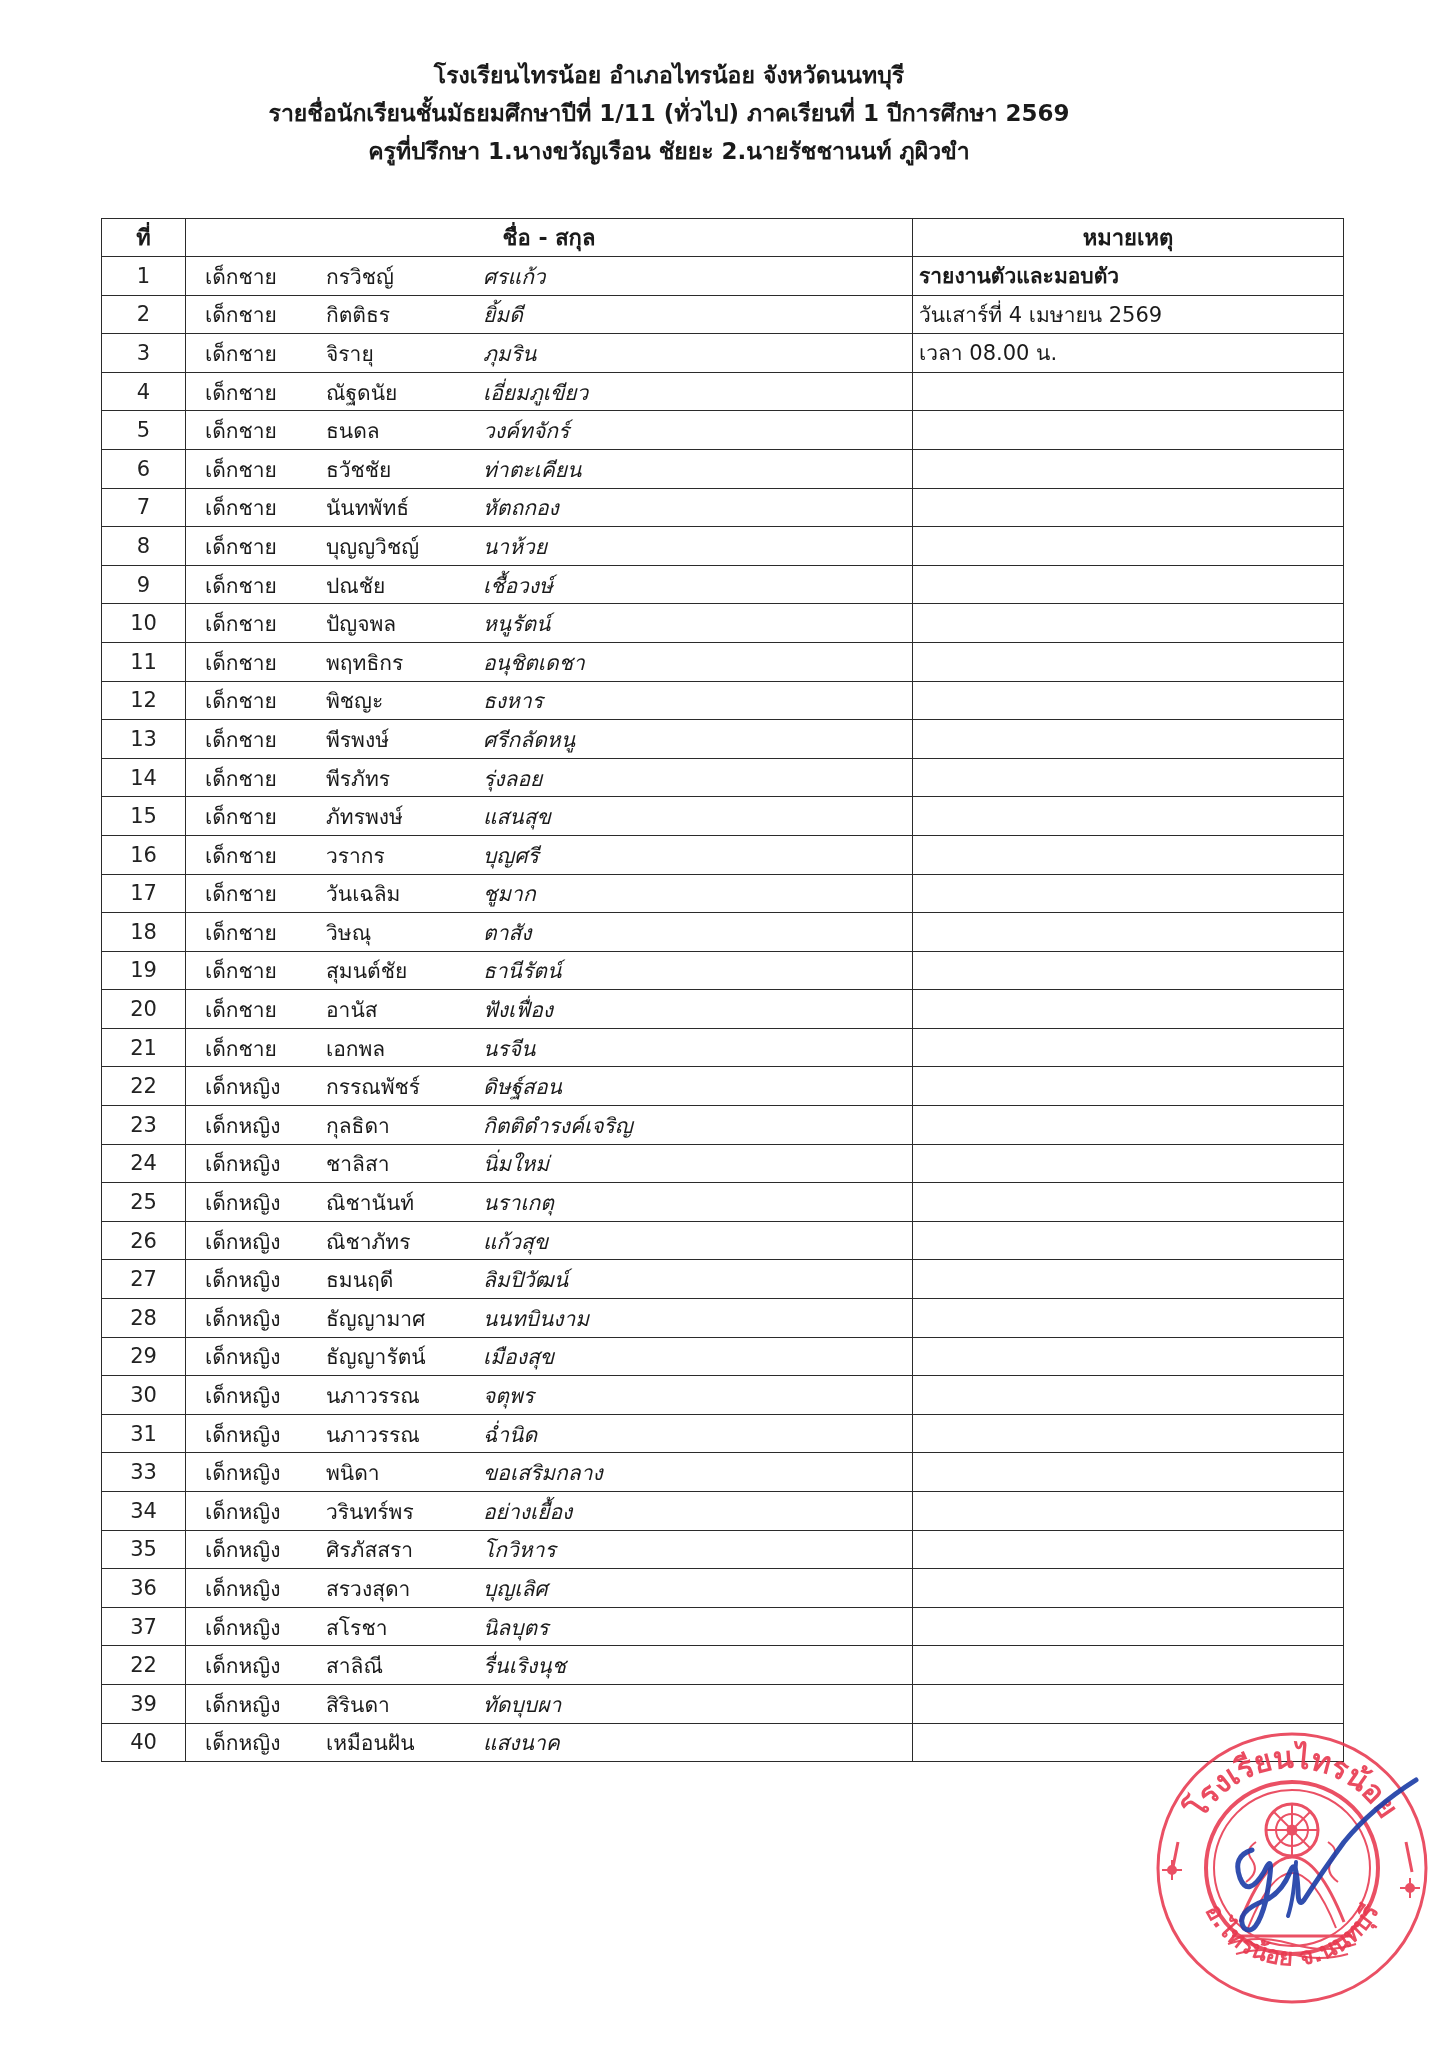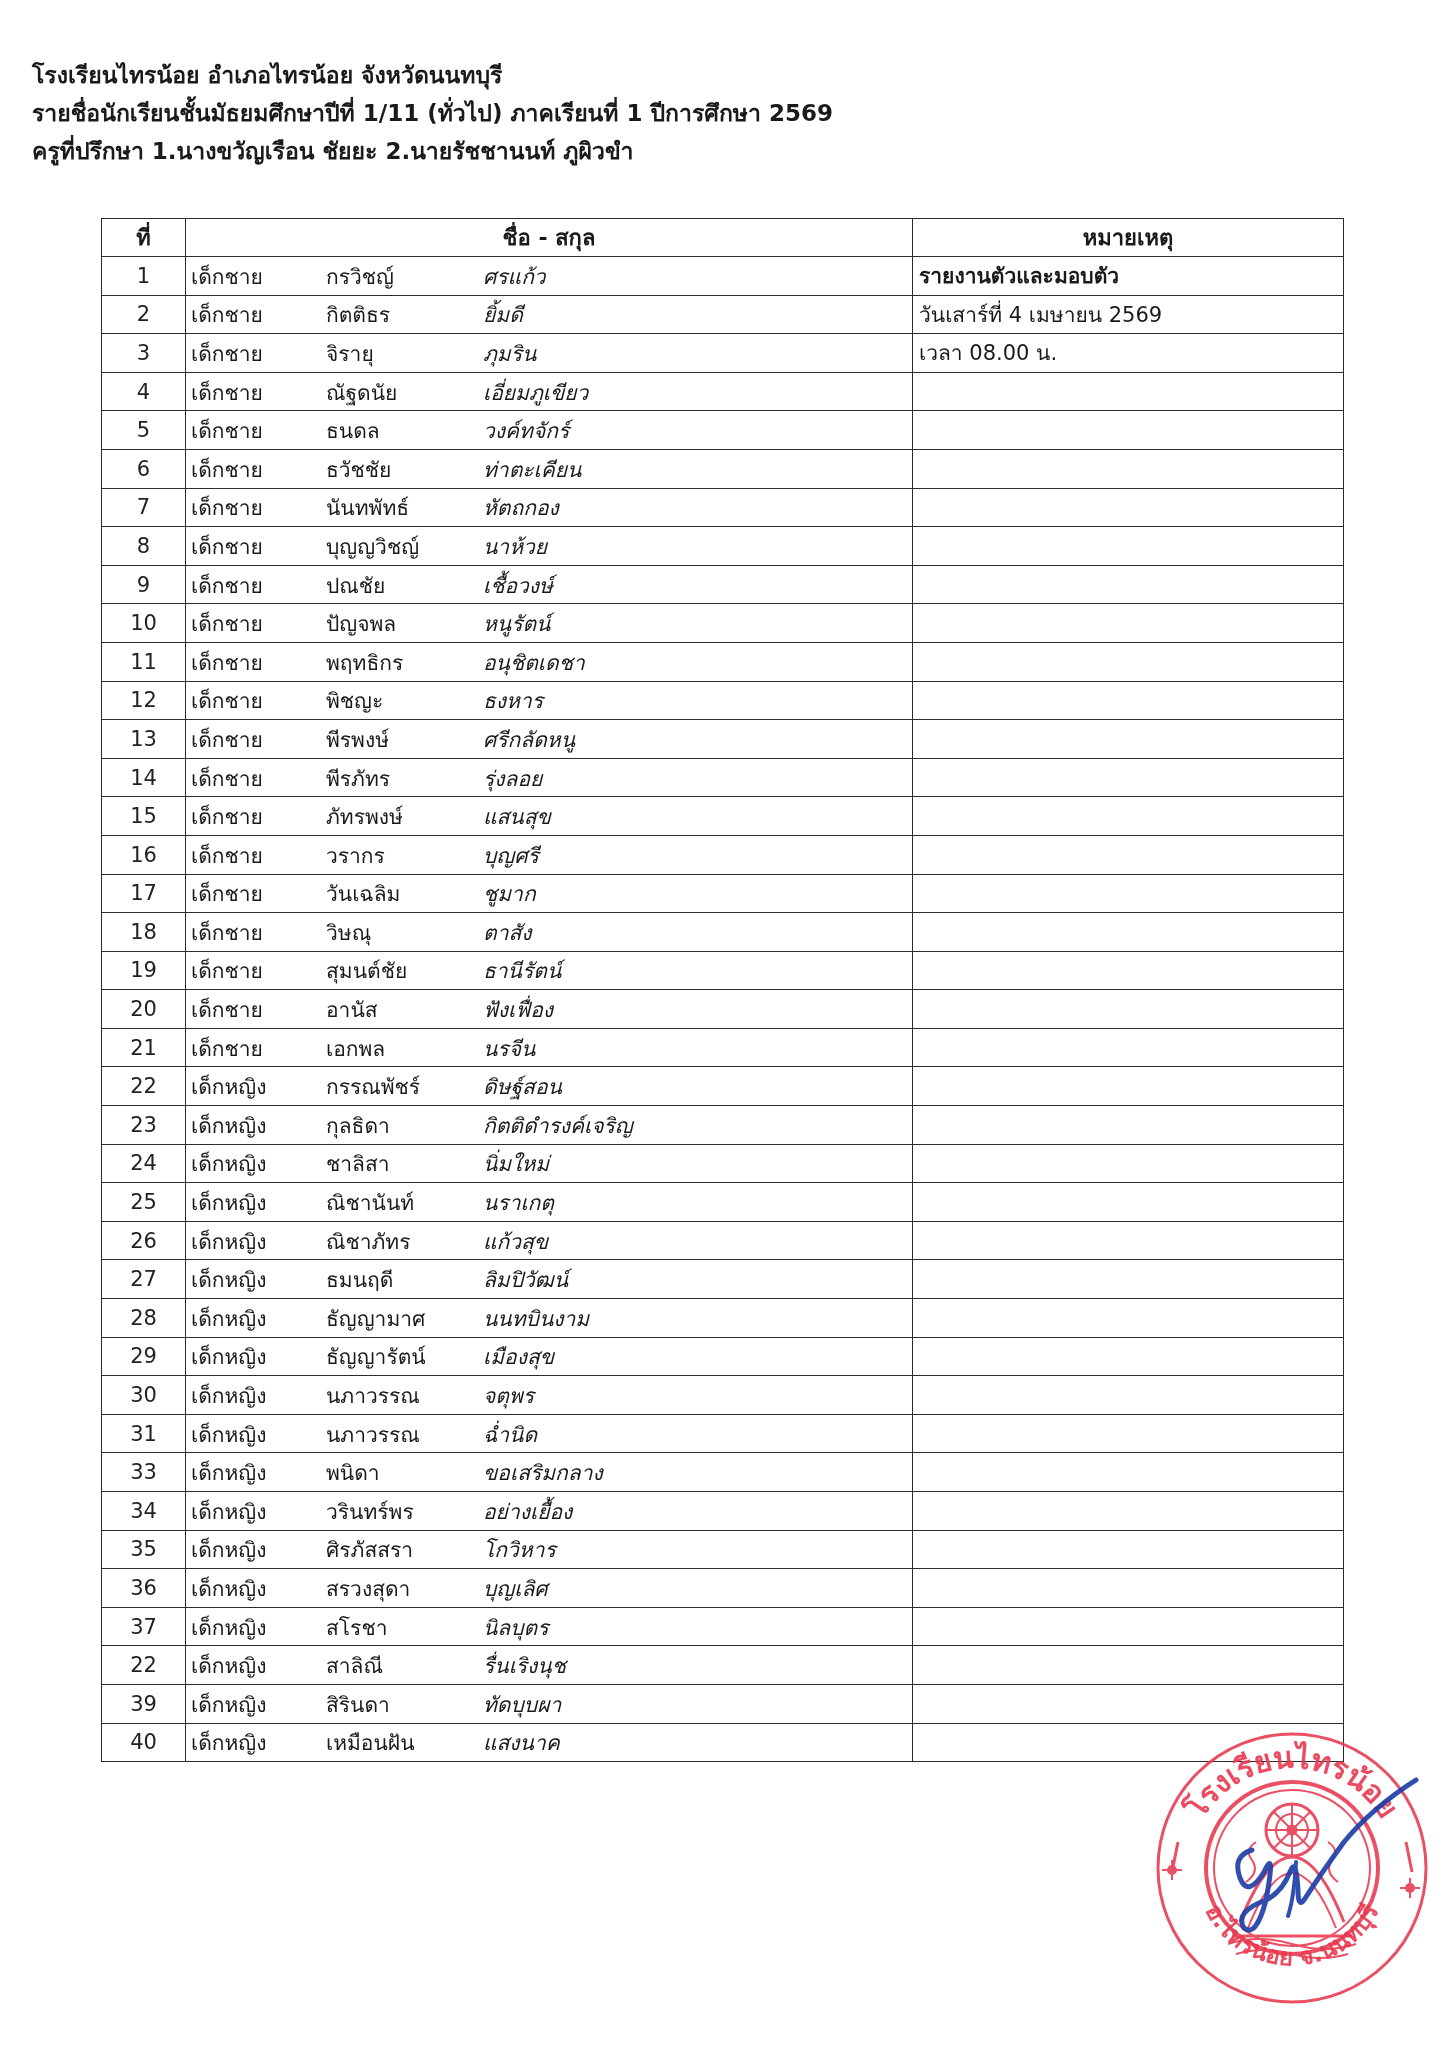--- a/index.html
+++ b/index.html
@@ -13,22 +13,21 @@
     position: relative;
     overflow: hidden;
     font-family: "DejaVu Sans", "Liberation Sans", sans-serif;
     color: #1a1a1a;
   }
   .page-header {
     position: absolute;
     left: 0;
     top: 56px;
     width: 1338px;
-    text-align: left;
-    margin-left: 32px;
+    text-align: center;
   }
   .page-header .line {
     font-weight: bold;
     font-size: 23px;
     line-height: 38px;
     height: 38px;
     white-space: nowrap;
     letter-spacing: 0px;
   }
   .roster {
@@ -60,21 +59,21 @@
   .col-note { width: 431px; }
   .cell-no { text-align: center; color: #222; }
   .name-cell {
     position: relative;
   }
   .name-cell span {
     position: absolute;
     top: 50%;
     transform: translateY(-50%);
   }
-  .name-cell .prefix { left: 5px; }
+  .name-cell .prefix { left: 19px; }
   .name-cell .first { left: 140px; }
   .name-cell .last { left: 297px; font-style: italic; }
   .note-cell {
     padding-left: 6px !important;
     text-align: left;
     margin-top: 18px;
   }
   .note-cell.bold { font-weight: bold; }
 
   .stamp {

